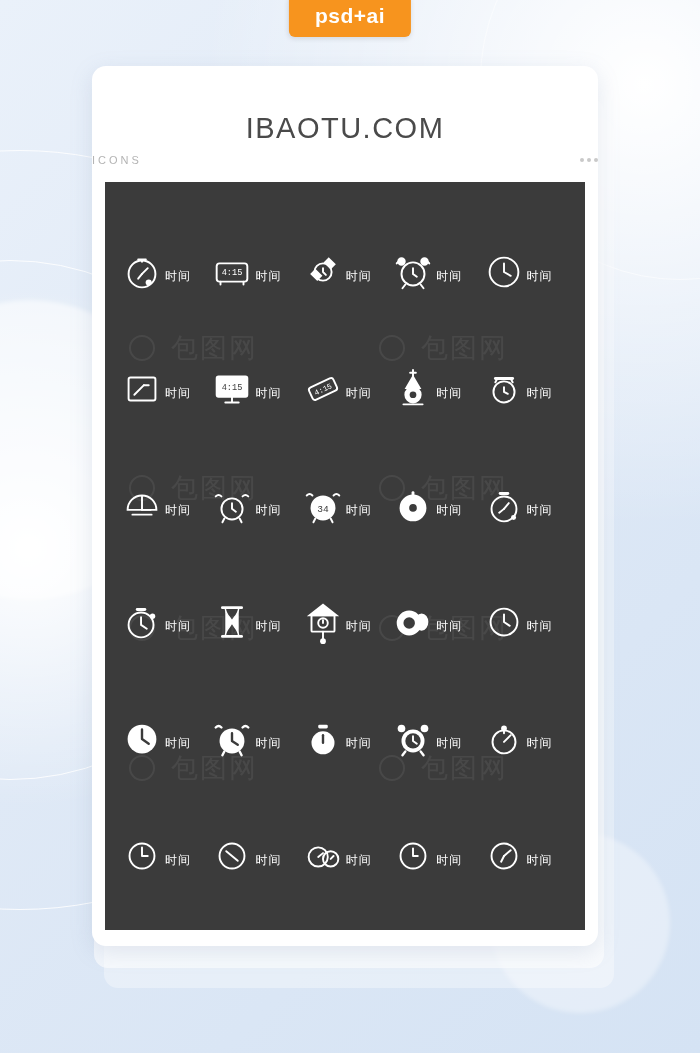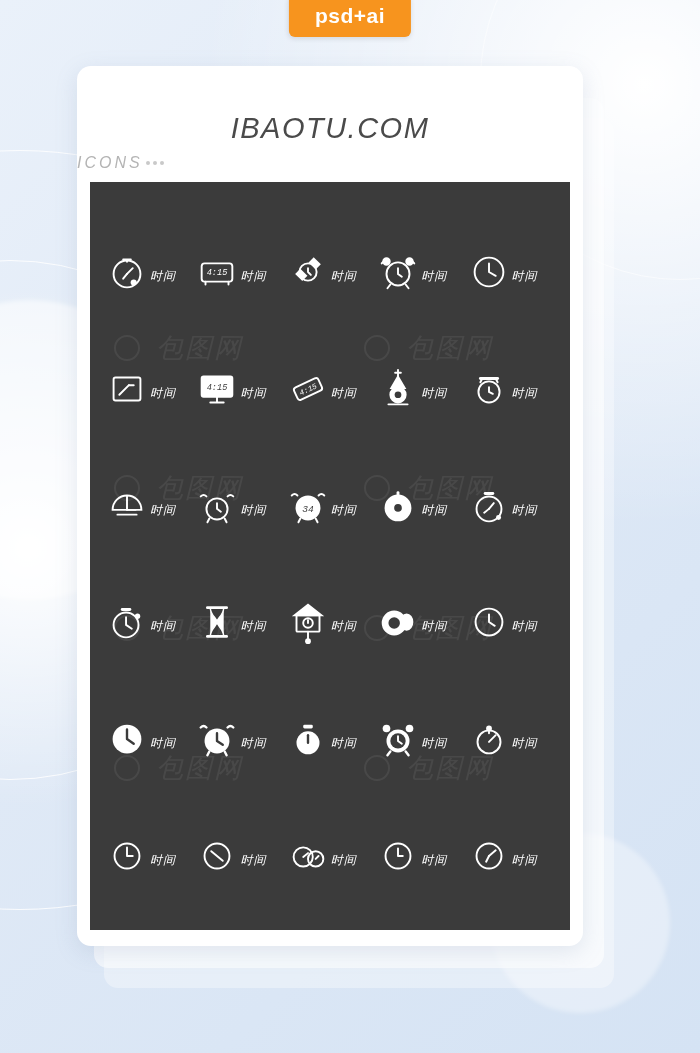--- a/index.html
+++ b/index.html
@@ -57,42 +57,41 @@
     background:rgba(255,255,255,0.35);
     border-radius:14px;
   }
   .card-back1 {
     position:absolute; left:94px; top:98px;
     width:510px; height:870px;
     background:rgba(255,255,255,0.6);
     border-radius:14px;
   }
   .card {
-    position:absolute; left:77px; top:66px;
+    position:absolute; left:92px; top:66px;
     width:506px; height:880px;
     background:#ffffff;
     border-radius:14px;
     box-shadow:0 6px 22px rgba(120,140,170,0.18);
     z-index:5;
-    font-style:italic;
   }
   .card-title {
     text-align:center;
     font-size:29px;
     letter-spacing:1.5px;
     color:#4a4a4a;
     margin-top:46px;
     font-weight:normal;
   }
   .card-sub {
-    display:flex; align-items:center; justify-content:flex-start;
+    display:flex; align-items:center; justify-content:space-between;
     gap:3px;
     margin-top:9px;
     color:#b4b4b4;
-    font-size:16px;
+    font-size:11px;
     letter-spacing:3px;
   }
   .dots { display:flex; gap:3px; align-items:center; }
   .dots i { width:4px; height:4px; border-radius:50%; background:#c9c9c9; display:block; }
 
   
   .panel {
     position:absolute;
     left:13px; top:116px;
     width:480px; height:748px;

